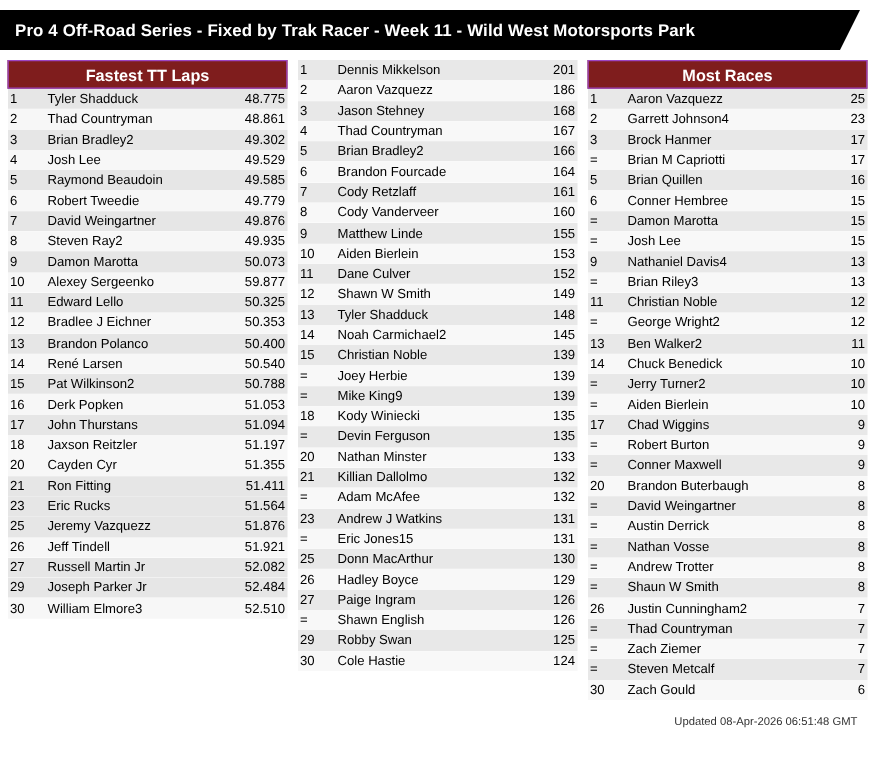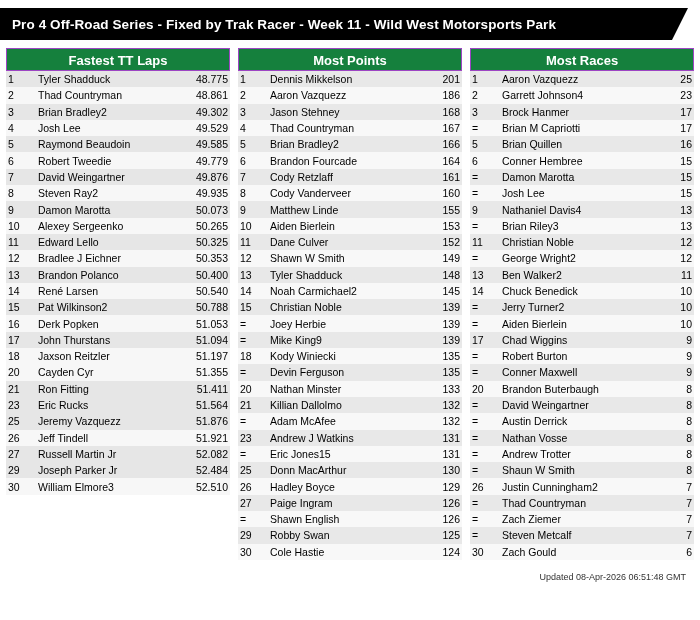--- a/index.html
+++ b/index.html
@@ -53,21 +53,21 @@
     top: 48px;
     width: 688px;
     display: flex;
     gap: 8px;
   }
   .col {
     width: 224px;
     box-sizing: border-box;
   }
   .col-head {
-    background: #15803d;
+    background: #7f1d1d;
     color: #ffffff;
     text-align: center;
     font-size: 13px;
     font-weight: bold;
     height: 23px;
     line-height: 23px;
     border: 1px solid #9d45c3;
     box-sizing: border-box;
   }
   table.board {
@@ -164,21 +164,21 @@
               <td class="val">49.935</td>
             </tr>
           <tr class="odd">
               <td class="pos">9</td>
               <td class="name">Damon Marotta</td>
               <td class="val">50.073</td>
             </tr>
           <tr class="even">
               <td class="pos">10</td>
               <td class="name">Alexey Sergeenko</td>
-              <td class="val">50.265</td>
+              <td class="val">59.877</td>
             </tr>
           <tr class="odd">
               <td class="pos">11</td>
               <td class="name">Edward Lello</td>
               <td class="val">50.325</td>
             </tr>
           <tr class="even">
               <td class="pos">12</td>
               <td class="name">Bradlee J Eichner</td>
               <td class="val">50.353</td>
@@ -251,21 +251,20 @@
           <tr class="even">
               <td class="pos">30</td>
               <td class="name">William Elmore3</td>
               <td class="val">52.510</td>
             </tr>
         </tbody>
       </table>
     </div>
 
     <div class="col col-points">
-      <div class="col-head">Most Points</div>
       <table class="board">
         <tbody>
           <tr class="odd">
               <td class="pos">1</td>
               <td class="name">Dennis Mikkelson</td>
               <td class="val">201</td>
             </tr>
           <tr class="even">
               <td class="pos">2</td>
               <td class="name">Aaron Vazquezz</td>

